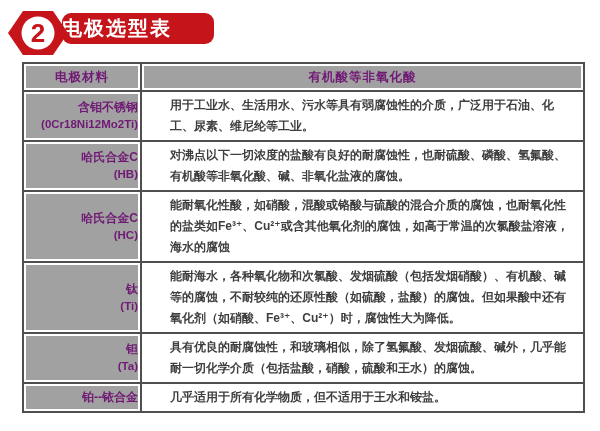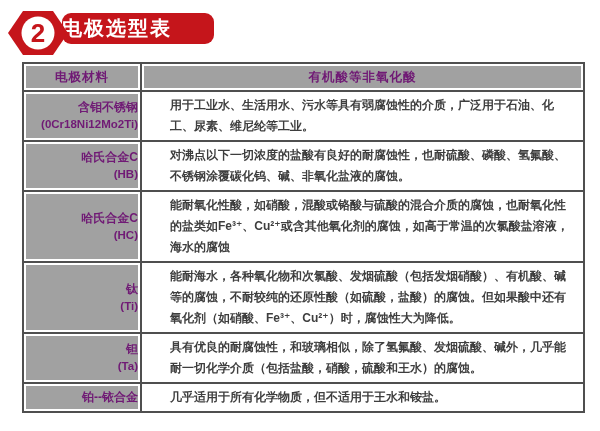--- a/index.html
+++ b/index.html
@@ -67,21 +67,21 @@
       <div>含钼不锈钢</div>
       <div class="sub">(0Cr18Ni12Mo2Ti)</div>
     </td>
     <td class="desc">用于工业水、生活用水、污水等具有弱腐蚀性的介质，广泛用于石油、化工、尿素、维尼纶等工业。</td>
   </tr>
   <tr>
     <td class="mat">
       <div>哈氏合金C</div>
       <div class="sub">(HB)</div>
     </td>
-    <td class="desc">对沸点以下一切浓度的盐酸有良好的耐腐蚀性，也耐硫酸、磷酸、氢氟酸、不锈钢涂覆碳化钨、碱、非氧化盐液的腐蚀。</td>
+    <td class="desc">对沸点以下一切浓度的盐酸有良好的耐腐蚀性，也耐硫酸、磷酸、氢氟酸、有机酸等非氧化酸、碱、非氧化盐液的腐蚀。</td>
   </tr>
   <tr>
     <td class="mat">
       <div>哈氏合金C</div>
       <div class="sub">(HC)</div>
     </td>
     <td class="desc">能耐氧化性酸，如硝酸，混酸或铬酸与硫酸的混合介质的腐蚀，也耐氧化性的盐类如Fe³⁺、Cu²⁺或含其他氧化剂的腐蚀，如高于常温的次氯酸盐溶液，海水的腐蚀</td>
   </tr>
   <tr>
     <td class="mat">

